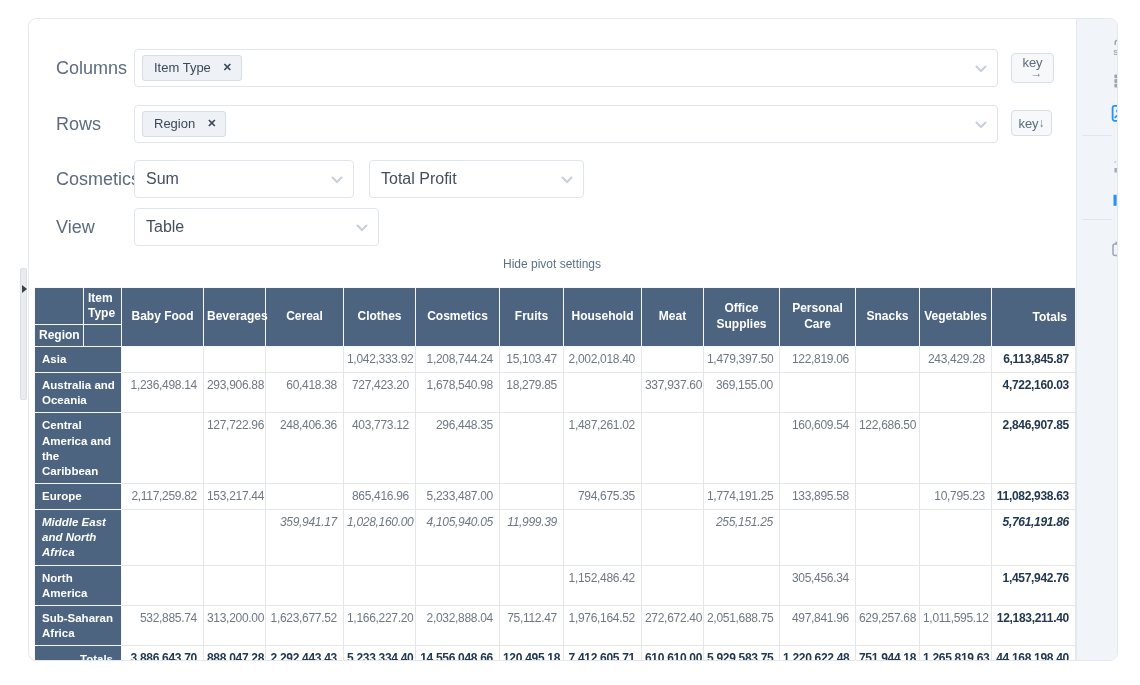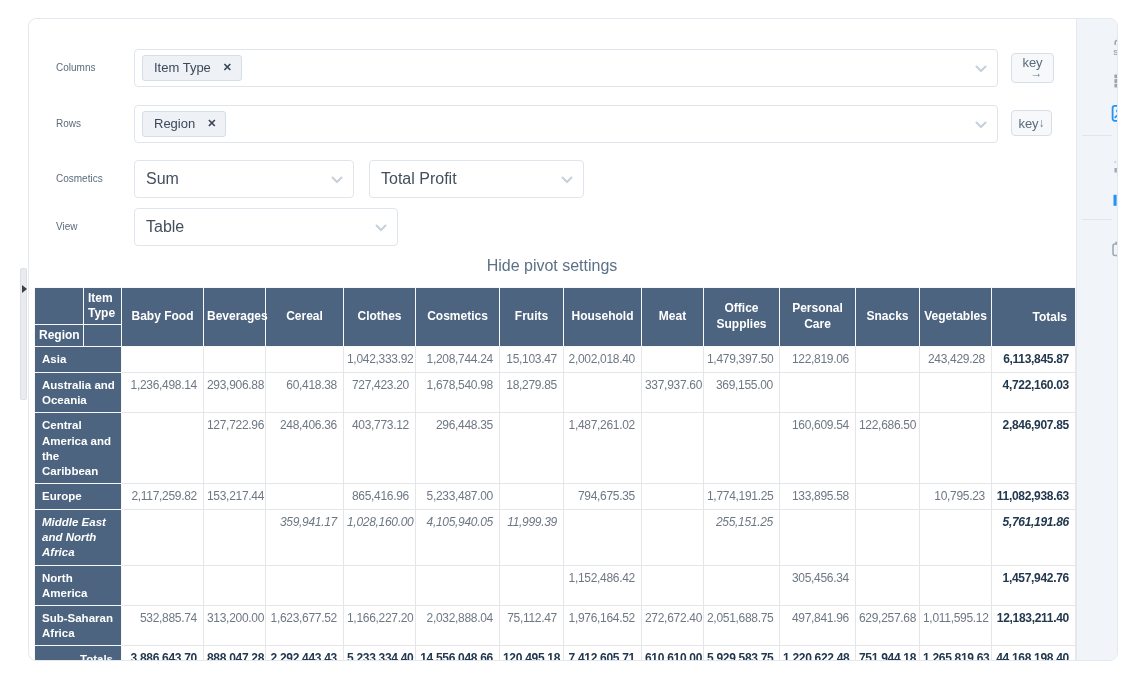--- a/index.html
+++ b/index.html
@@ -10,34 +10,34 @@
     background:#fff; border:1px solid #e3e9f0; border-radius:8px; overflow:hidden; }
 
   
   .collapse-handle { position:absolute; left:20px; top:268px; width:7px; height:132px;
     background:#e9ebee; border:1px solid #dcdfe4; border-radius:2px; cursor:col-resize; }
   .collapse-handle .tri { position:absolute; left:1px; top:16px; width:0; height:0;
     border-left:5px solid #3a4048; border-top:4px solid transparent; border-bottom:4px solid transparent; }
 
   
   .controls { position:absolute; left:0; top:0; width:1048px; height:100%; }
-  .ctl-label { position:absolute; left:27px; font-size:10px; color:#5d6b7c; line-height:20px; }
+  .ctl-label { position:absolute; left:27px; font-size:18px; color:#5d6b7c; line-height:20px; }
   .sel { position:absolute; background:#fff; border:1px solid #dfe5ec; border-radius:4px;
     display:flex; align-items:center; padding:0 30px 0 7px; }
   .sel .chev { position:absolute; right:10px; top:50%; transform:translateY(-50%); }
   .sel-text { font-size:16px; color:#434f5e; padding-left:4px; }
   .tag { display:inline-flex; align-items:center; background:#eef1f6; border:1px solid #d6dde8;
     border-radius:3px; padding:4px 9px 5px 11px; font-size:13px; color:#3c4858; cursor:grab; }
   .tag .x { margin-left:12px; font-size:11px; font-weight:bold; color:#3c4858; cursor:pointer; }
   .keybtn { position:absolute; background:#f6f8fa; border:1px solid #d7dee6; border-radius:4px;
     color:#5a6b7e; font-size:13px; display:flex; flex-direction:column; align-items:center;
     justify-content:center; cursor:pointer; line-height:13px; }
   .keybtn .arrow2 { margin-top:-2px; margin-left:8px; font-size:12px; color:#6b7c90; }
   .hide-link { position:absolute; top:238px; left:0; width:1046px; text-align:center;
-    font-size:16px; color:#5b7186; cursor:pointer; }
+    font-size:12px; color:#5b7186; cursor:pointer; }
 
   
   table.pvt { position:absolute; left:5px; top:268px; width:1041px; border-collapse:collapse;
     table-layout:fixed; }
   .pvt th { background:#4d6480; color:#ffffff; font-weight:700; font-size:12px;
     border:1px solid #f6f7f9; }
   .pvt th.pvt-col-label { text-align:center; vertical-align:middle; padding:4px 3px; line-height:1.3; }
   .pvt th.pvt-axis { text-align:left; vertical-align:middle; padding:3px 4px; line-height:1.25; }
   .pvt th.pvt-total-label { text-align:right; vertical-align:middle; padding:4px 8px 4px 3px; }
   .pvt th.pvt-row-label { text-align:left; vertical-align:top; padding:5px 5px 4px 7px;
@@ -113,21 +113,21 @@
     <div class="sel" style="left:340px; top:141px; width:215px; height:38px">
       <span class="sel-text">Total Profit</span>
       <span class="chev">
         <svg width="12" height="8" viewBox="0 0 12 8">
             <path d="M1.5 1.5 L6 6 L10.5 1.5" fill="none" stroke="#c7cfd8" stroke-width="2" stroke-linecap="round"></path>
           </svg>
       </span>
     </div>
 
     <div class="ctl-label" style="top:198px">View</div>
-    <div class="sel" style="left:105px; top:189px; width:264px; height:38px">
+    <div class="sel" style="left:105px; top:189px; width:245px; height:38px">
       <span class="sel-text">Table</span>
       <span class="chev">
         <svg width="12" height="8" viewBox="0 0 12 8">
             <path d="M1.5 1.5 L6 6 L10.5 1.5" fill="none" stroke="#c7cfd8" stroke-width="2" stroke-linecap="round"></path>
           </svg>
       </span>
     </div>
 
     <div class="hide-link">Hide pivot settings</div>
   </div>

